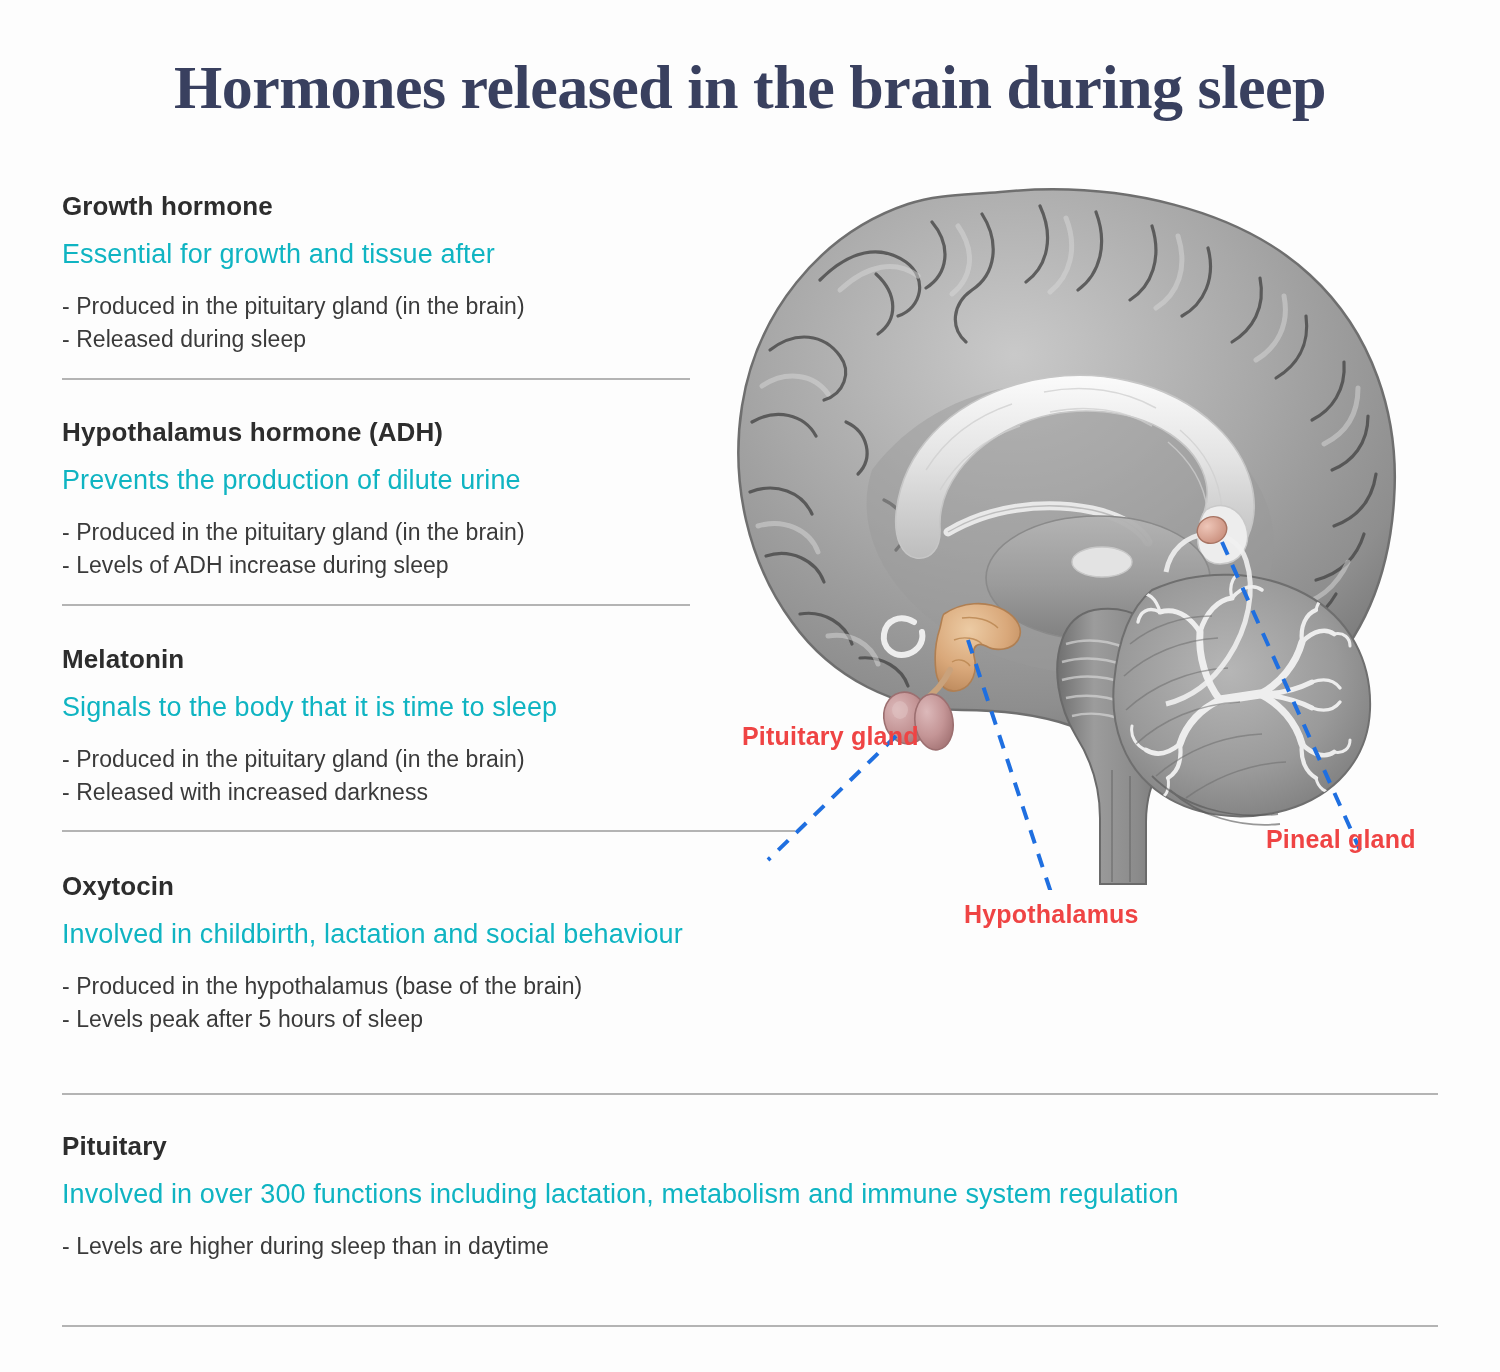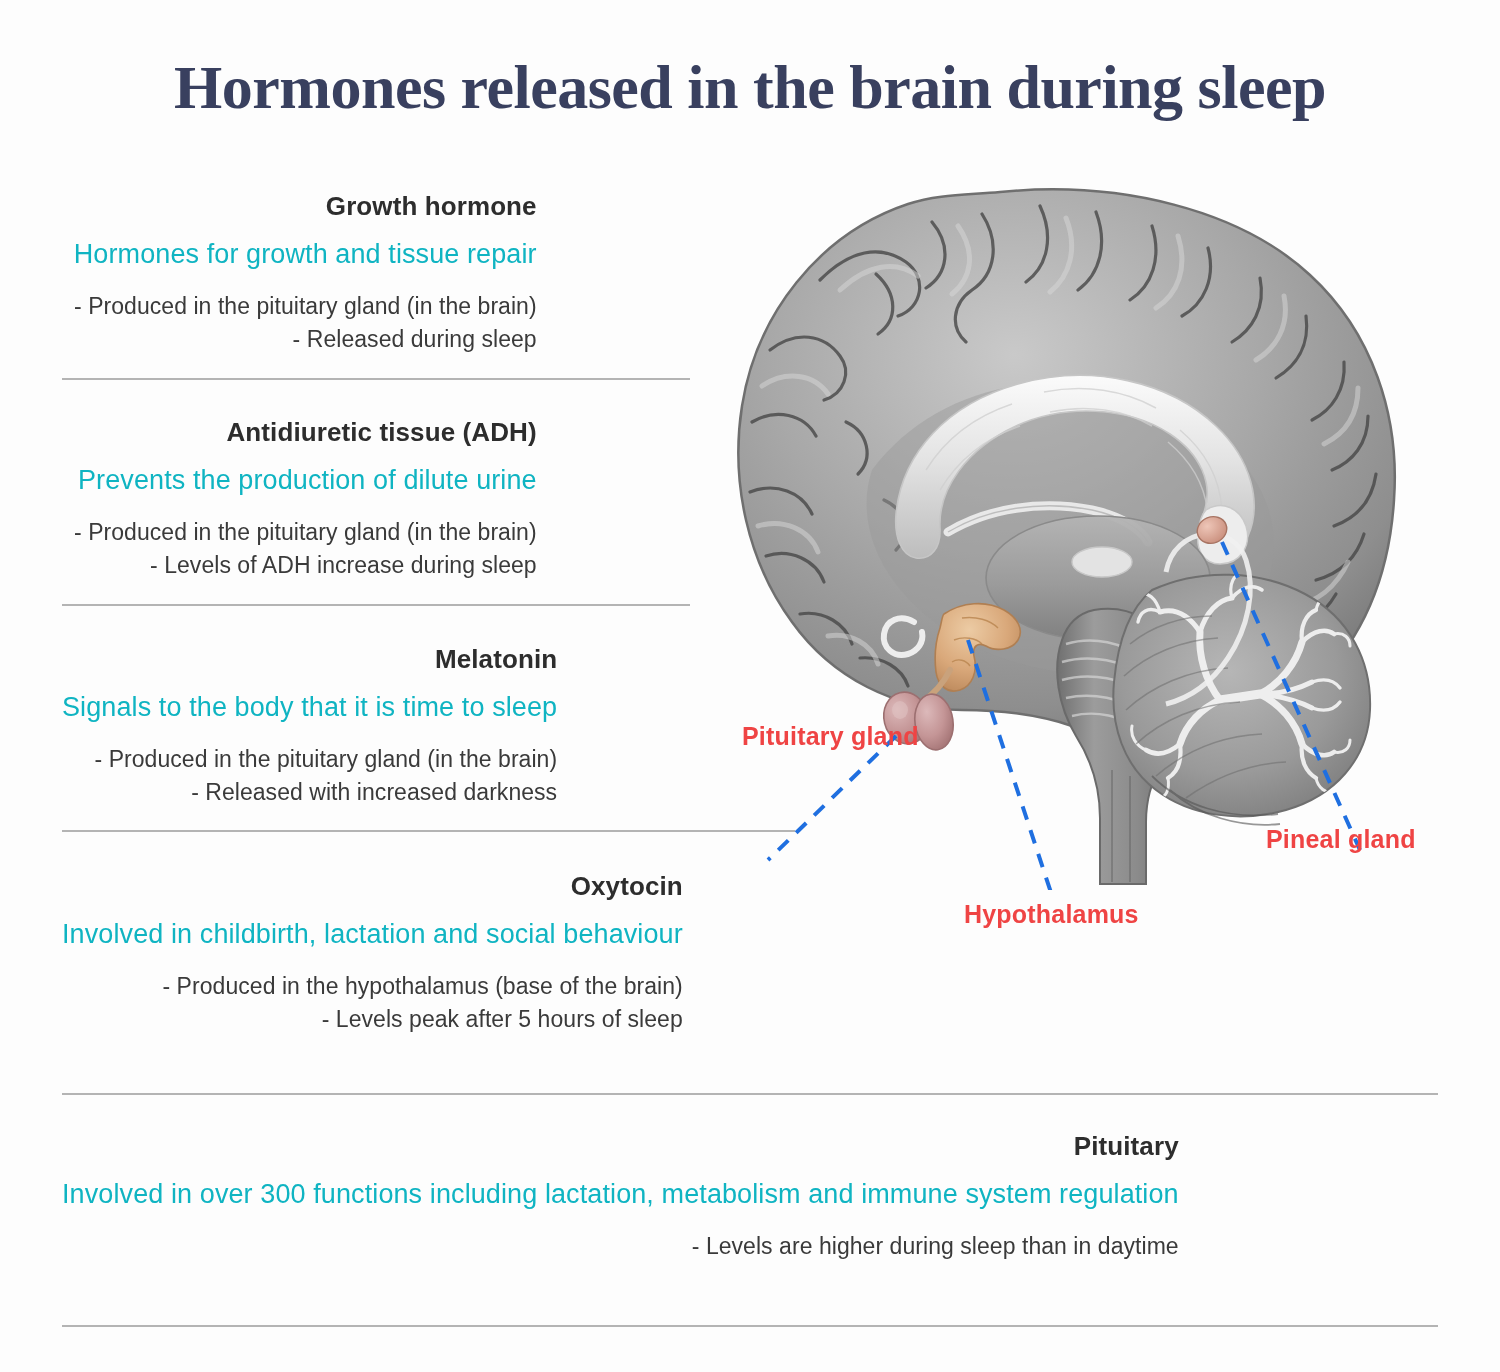--- a/index.html
+++ b/index.html
@@ -31,21 +31,20 @@
     font-size: 62px;
     letter-spacing: -0.5px;
     color: #39405f;
     white-space: nowrap;
   }
 
   
   .section {
     position: absolute;
     left: 62px;
-    text-align: right;
   }
 
   .hormone-name {
     font-size: 26px;
     font-weight: bold;
     color: #2d2d2d;
     letter-spacing: 0.1px;
     line-height: 1.1;
   }
 
@@ -54,21 +53,20 @@
     font-weight: normal;
     color: #0fb4c2;
     line-height: 1.15;
     margin-top: 18px;
     letter-spacing: 0.1px;
   }
 
   .facts {
     margin-top: 20px;
     list-style: none;
-    margin-left: 12px;
   }
 
   .facts li {
     font-size: 23px;
     color: #3a3a3a;
     line-height: 1.46;
     letter-spacing: 0.05px;
   }
 
   .divider {
@@ -100,30 +98,30 @@
 </style>
 </head>
 <body>
 
 <div id="page">
 
   <div id="title">Hormones released in the brain during sleep</div>
 
   <div class="section" style="top:192px;">
     <div class="hormone-name">Growth hormone</div>
-    <div class="hormone-desc">Hormones for growth and tissue repair</div>
+    <div class="hormone-desc">Essential for growth and tissue after</div>
     <ul class="facts">
       <li>- Produced in the pituitary gland (in the brain)</li>
       <li>- Released during sleep</li>
     </ul>
   </div>
   <div class="divider" style="top:378px; width:628px;"></div>
 
   <div class="section" style="top:418px;">
-    <div class="hormone-name">Antidiuretic tissue (ADH)</div>
+    <div class="hormone-name">Hypothalamus hormone (ADH)</div>
     <div class="hormone-desc">Prevents the production of dilute urine</div>
     <ul class="facts">
       <li>- Produced in the pituitary gland (in the brain)</li>
       <li>- Levels of ADH increase during sleep</li>
     </ul>
   </div>
   <div class="divider" style="top:604px; width:628px;"></div>
 
   <div class="section" style="top:645px;">
     <div class="hormone-name">Melatonin</div>

